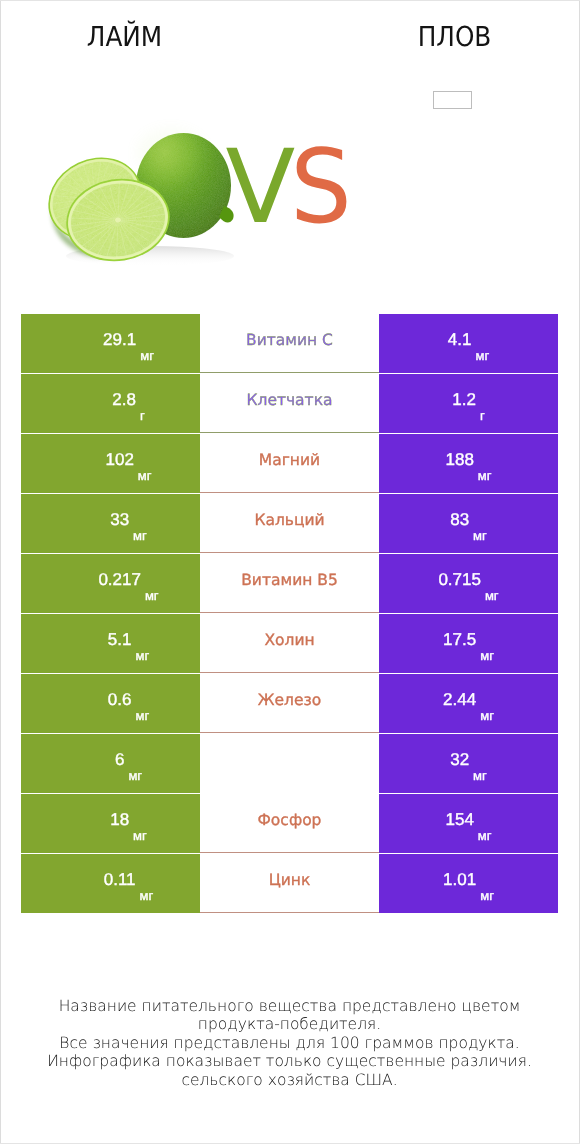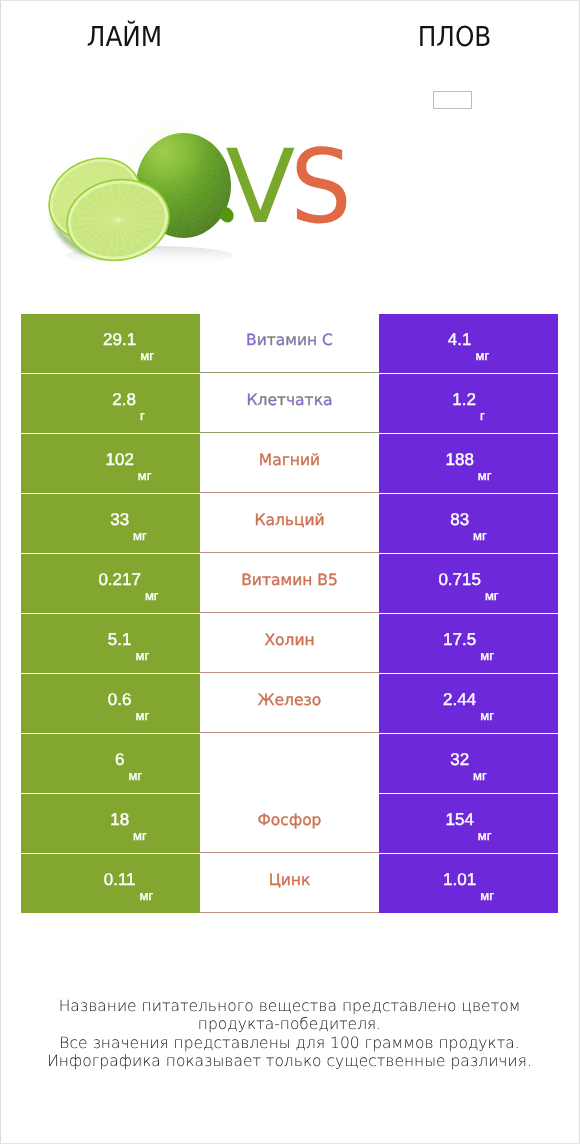--- a/index.html
+++ b/index.html
@@ -331,14 +331,15 @@
           <span class="unit">мг</span>
         </div>
       </div>
     </div>
 
   <div class="footer" id="footer">
       <div>Название питательного вещества представлено цветом</div>
       <div>продукта-победителя.</div>
       <div>Все значения представлены для 100 граммов продукта.</div>
       <div>Инфографика показывает только существенные различия.</div>
+      <div>сельского хозяйства США.</div>
     </div>
 </div>
 
 </body></html>

